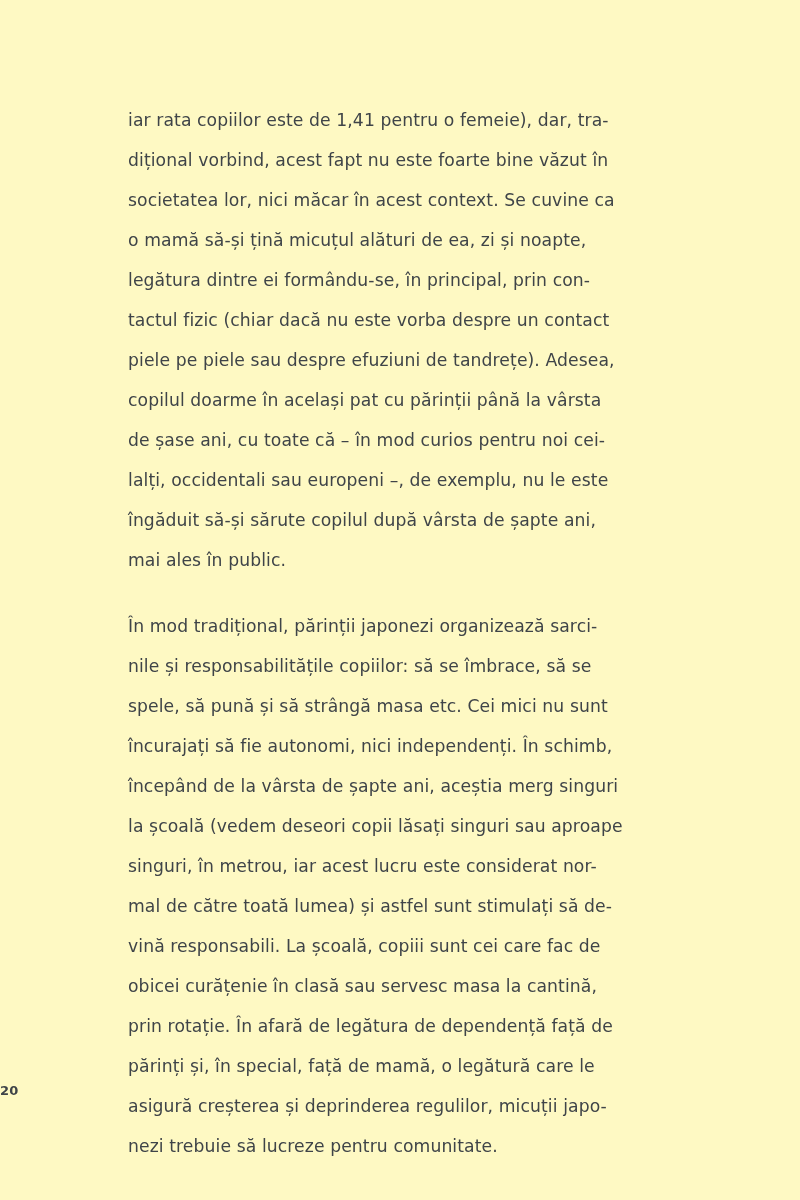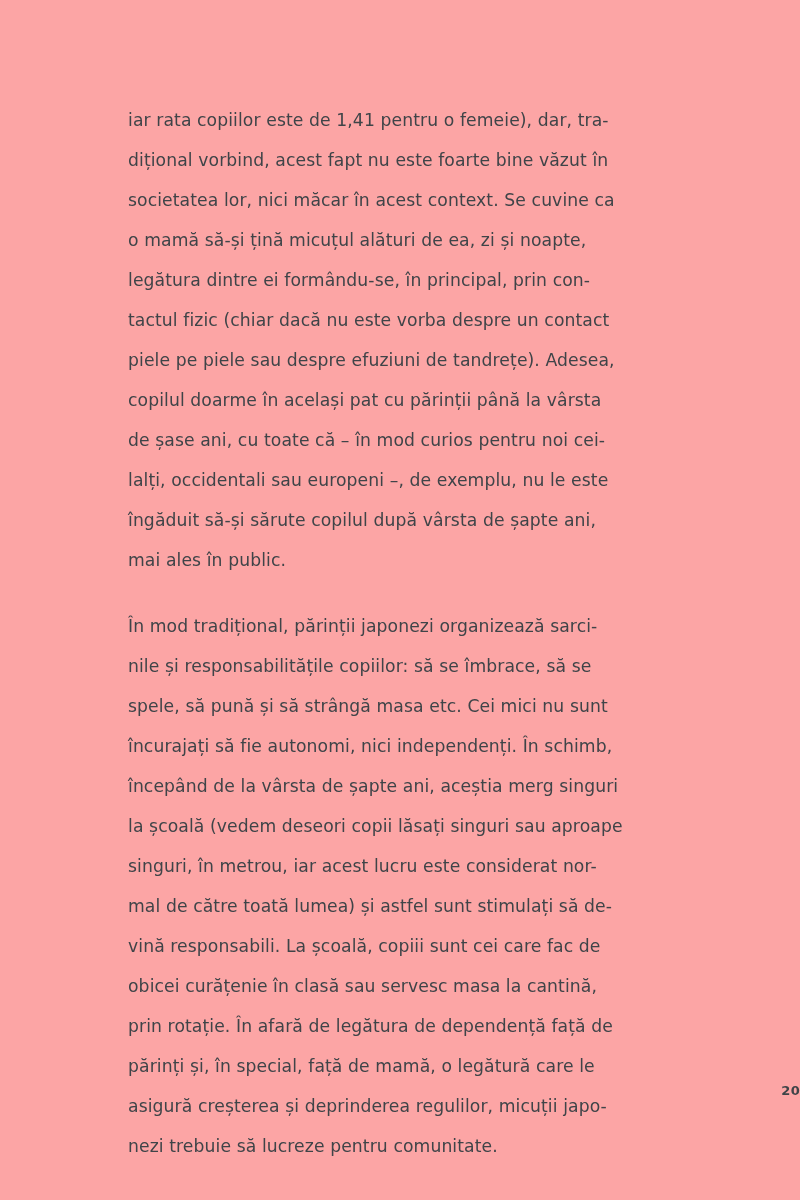--- a/index.html
+++ b/index.html
@@ -14,21 +14,21 @@
     font-family: "DejaVu Sans", sans-serif;
     color: #3c4043;
     overflow: hidden;
   }
   .page {
     position: absolute;
     left: 0;
     top: 0;
     width: 800px;
     height: 1200px;
-    background: #fca5a5;
+    background: #fef9c3;
   }
   .text-column {
     position: absolute;
     left: 128px;
     top: 100px;
     width: 544px;
   }
   .paragraph {
     font-size: 17.2px;
     line-height: 40px;
@@ -42,21 +42,21 @@
     white-space: pre-line;
   }
   .paragraph:last-child {
     margin-bottom: 0;
   }
   .page-number {
     position: absolute;
     left: 0;
     top: 1083px;
     width: 800px;
-    text-align: right;
+    text-align: left;
     font-size: 13px;
     font-weight: bold;
     color: #3f4448;
     letter-spacing: 0.3px;
   }
 </style>
 </head>
 <body>
 
 <div class="page">

